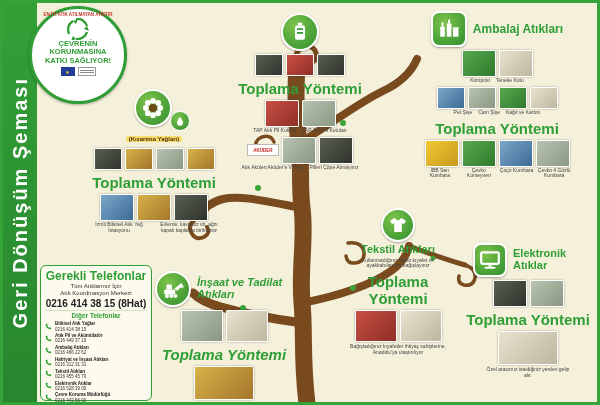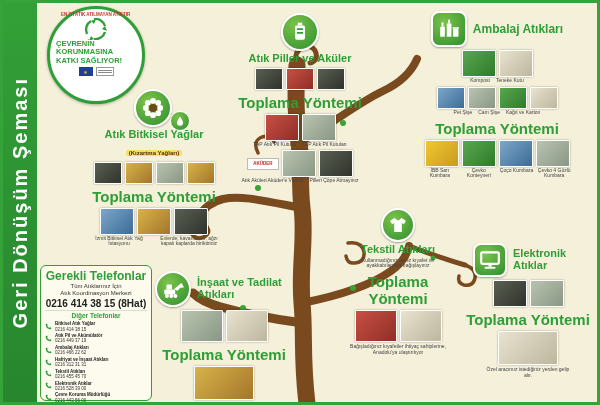--- a/index.html
+++ b/index.html
@@ -8,23 +8,23 @@
           border:3px solid #36a23a;box-sizing:border-box;}
   
   .tree{position:absolute;left:0;top:0;z-index:1;}
   
   .sidebar{position:absolute;left:0;top:0;width:34px;height:100%;z-index:3;
            background:linear-gradient(180deg,#33a037,#27862e);
            display:flex;align-items:center;justify-content:center;}
   .vtext{writing-mode:vertical-rl;transform:rotate(180deg);white-space:nowrap;
          color:#fff;font-weight:bold;font-size:20px;letter-spacing:2px;}
   
-  .logo{position:absolute;left:44px;top:3px;width:98px;height:98px;border-radius:50%;
+  .logo{position:absolute;left:26px;top:3px;width:98px;height:98px;border-radius:50%;
         background:#fff;border:3px solid #2f9e36;z-index:4;box-sizing:border-box;
-        display:flex;flex-direction:column;align-items:center;
+        display:flex;flex-direction:column;align-items:center;text-align:center;
         box-shadow:0 1px 3px rgba(0,0,0,.3);padding-top:4px;}
   .logo-arc{font-size:4.5px;color:#c23327;font-weight:bold;width:70px;line-height:1.1;}
   .logo-slogan{font-size:7.5px;font-weight:800;color:#2f9e36;line-height:1.12;width:80px;}
   .logo-row{display:flex;gap:3px;margin-top:2px;align-items:center;}
   .eu-box{width:14px;height:9px;background:#1f3d99;display:flex;align-items:center;
           justify-content:center;color:#f4c62c;font-size:5px;}
   .partner-box{width:18px;height:9px;background:#fff;border:0.5px solid #999;
           display:flex;flex-direction:column;justify-content:center;gap:1px;padding:0 1px;box-sizing:border-box;}
   .partner-box i{display:block;height:1.2px;background:#8a8a8a;}
   
@@ -148,21 +148,20 @@
           </g>
           <circle r="3.4" fill="#6b4a16"></circle>
         </svg>
       </div>
       <div class="mini-circle">
         <svg width="12" height="12" viewBox="-10 -10 20 20">
           <path fill="#fff" d="M0,-7 C3,-2.5 5,0.5 5,3 a5,5 0 1 1 -10,0 C-5,0.5 -3,-2.5 0,-7 Z"></path>
         </svg>
       </div>
     </div>
-    <h2>Atık Bitkisel Yağlar</h2>
     <div class="sub">(Kızartma Yağları)</div>
     <div class="prow">
       <div class="photo p-sm tone-a"></div>
       <div class="photo p-sm tone-b"></div>
       <div class="photo p-sm tone-d"></div>
       <div class="photo p-sm tone-b"></div>
     </div>
     <h3>Toplama Yöntemi</h3>
     <div class="prow">
       <div class="photo p-md tone-c"></div>
@@ -177,21 +176,20 @@
 
   <section class="sec" style="left:232px;top:10px;width:130px;">
     <div class="icon-circle" style="margin:0 auto;">
       <svg width="22" height="22" viewBox="-10 -10 20 20">
         <rect x="-4.5" y="-6" width="9" height="13" rx="1.5" fill="#fff"></rect>
         <rect x="-2" y="-8.5" width="4" height="2.5" fill="#fff"></rect>
         <rect x="-2.8" y="-3.4" width="5.6" height="1.6" fill="#2f9e36"></rect>
         <rect x="-2.8" y="0" width="5.6" height="1.6" fill="#2f9e36"></rect>
       </svg>
     </div>
-    <h2>Atık Piller ve Aküler</h2>
     <div class="prow">
       <div class="photo p-sm tone-a"></div>
       <div class="photo p-sm tone-e"></div>
       <div class="photo p-sm tone-a"></div>
     </div>
     <h3>Toplama Yöntemi</h3>
     <div class="prow">
       <div class="photo p-md tone-e"></div>
       <div class="photo p-md tone-d"></div>
     </div>
@@ -253,21 +251,21 @@
       <div class="photo p-md tone-d"></div>
     </div>
     <div class="caps" style="gap:3px;">
       <span class="cap" style="max-width:36px;">İBB Sarı Kumbara</span>
       <span class="cap" style="max-width:36px;">Çevko Konteyneri</span>
       <span class="cap" style="max-width:36px;">Çoço Kumbara</span>
       <span class="cap" style="max-width:36px;">Çevko 4 Gözlü Kumbara</span>
     </div>
   </section>
 
-  <section class="sec" style="left:152px;top:268px;width:138px;">
+  <section class="sec" style="left:152px;top:268px;width:138px;font-style:italic;">
     <div class="head">
       <div class="icon-circle" style="width:36px;height:36px;flex:none;">
         <svg width="22" height="22" viewBox="-10 -10 20 20">
           <g fill="#fff">
             <rect x="-8" y="0.5" width="10" height="4.4" rx="1"></rect>
             <rect x="-6" y="-4" width="5" height="4.5" rx="0.8"></rect>
             <path d="M1,0 L7.5,-5.5 L9,-3.5 L4,1.5 Z"></path>
             <path d="M8,-4.5 L10,-1.5 L7,-1 Z"></path>
             <circle cx="-5.5" cy="6.4" r="1.8"></circle>
               <circle cx="-1.5" cy="6.4" r="1.8"></circle>

